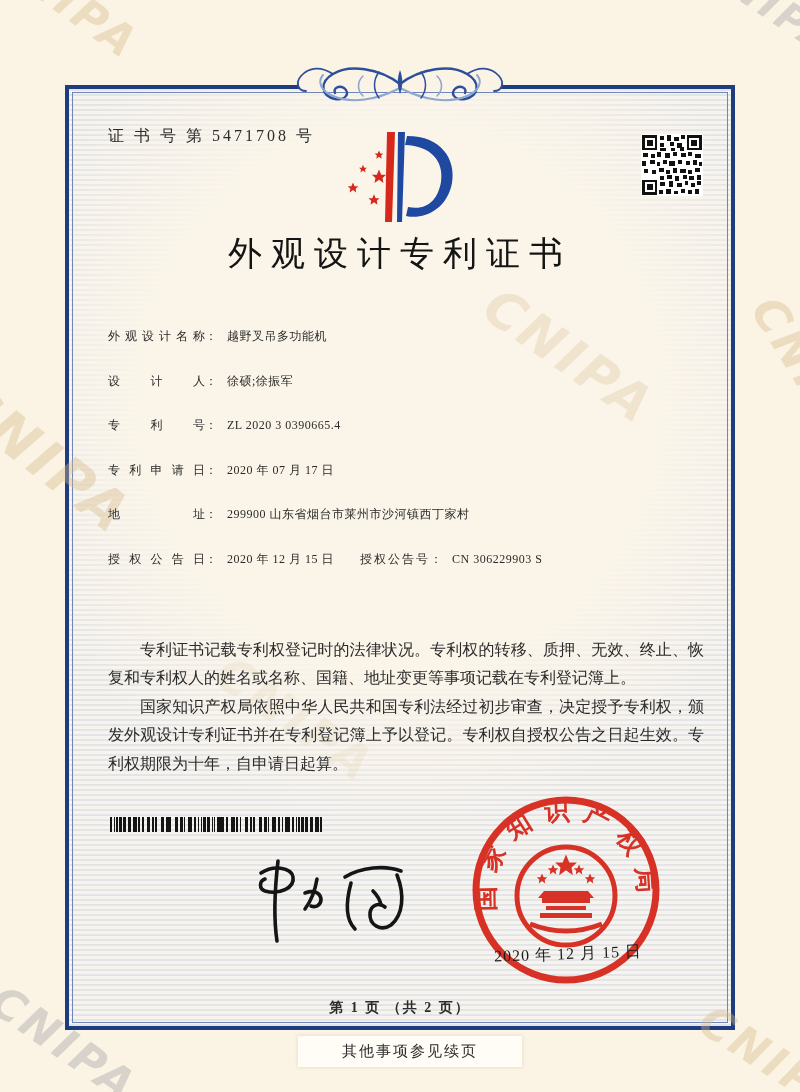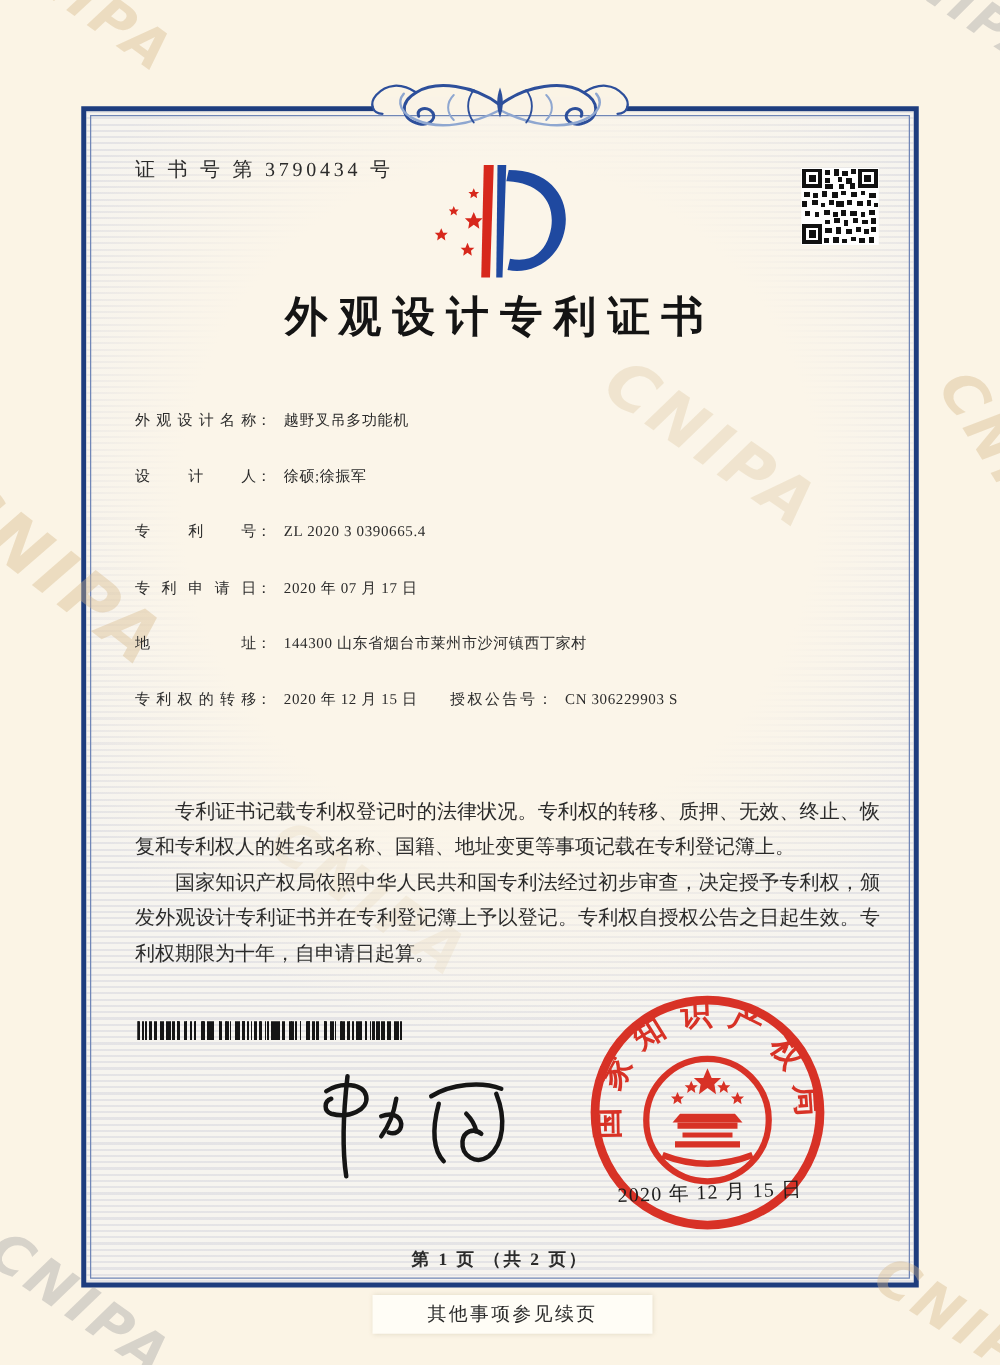--- a/index.html
+++ b/index.html
@@ -53,21 +53,21 @@
 
   
   .cert-no {
     position:absolute; left:108px; top:126px; z-index:5;
     font-size:16px; letter-spacing:3px; color:#2b2b2b;
   }
   .logo { position:absolute; left:332px; top:126px; z-index:5; }
   .qr   { position:absolute; left:641px; top:134px; z-index:5; }
   .title {
     position:absolute; left:0; top:231px; width:800px; z-index:5;
-    text-align:center; font-size:34px; font-weight:700;
+    text-align:center; font-size:34px; font-weight:400;
     letter-spacing:9px; color:#141414;
   }
 
   
   .fields { position:absolute; left:108px; top:328px; width:600px; z-index:5; }
   .frow { position:relative; height:44.5px; font-size:12px; color:#2b2b2b; white-space:nowrap; }
   .flabel {
     display:inline-block; width:97px;
     text-align:justify; text-align-last:justify;
   }
@@ -156,21 +156,21 @@
         <path d="M117,28 C96,12 66,8 50,18 C36,26 38,40 52,43 C62,45 68,37 61,32 C56,29 50,32 52,37" stroke="#2d4f9b" stroke-width="2.4"></path>
         <path d="M117,32 C94,44 68,48 50,40 C38,35 34,26 40,19" stroke="#8fa7d0" stroke-width="2"></path>
         <path d="M50,18 C38,10 26,11 18,20 C12,27 15,35 23,35" stroke="#2d4f9b" stroke-width="1.8"></path>
         <path d="M80,20 C74,26 74,34 80,40" stroke="#8fa7d0" stroke-width="1.6"></path>
         <path d="M96,16 C90,24 90,34 96,42" stroke="#2d4f9b" stroke-width="1.5"></path>
       </g>
       <path d="M117,14 C114,22 114,30 117,38 C120,30 120,22 117,14 Z" fill="#2d4f9b" stroke="none"></path>
     </g>
   </svg>
 
-  <div class="cert-no">证 书 号 第 3790434 号</div>
+  <div class="cert-no">证 书 号 第 5471708 号</div>
 
   <svg class="logo" width="136" height="102" viewBox="0 0 136 102">
     <defs>
       <polygon id="lstar" points="0,-10 2.9,-3.1 9.5,-3.1 4.8,1.2 5.9,8.1 0,3.8 -5.9,8.1 -4.8,1.2 -9.5,-3.1 -2.9,-3.1" fill="#d7281c"></polygon>
     </defs>
     <polygon points="55,6 63,6 60,96 53,96" fill="#d7281c"></polygon>
     <polygon points="66,6 73,6 70,96 65,96" fill="#1f49a0"></polygon>
     <path d="M75,10 C110,10 124,34 120,57 C115,84 91,94 74,90 L76,81 C96,85 106,73 109,56 C112,35 99,20 73,19 Z" fill="#1f49a0"></path>
     <use href="#lstar" transform="translate(47,29) scale(0.45)"></use>
     <use href="#lstar" transform="translate(31,43) scale(0.42)"></use>
@@ -260,24 +260,24 @@
     <div class="frow">
       <span class="flabel">设计人</span><span class="fcolon">：</span><span class="fvalue">徐硕;徐振军</span>
     </div>
     <div class="frow">
       <span class="flabel">专利号</span><span class="fcolon">：</span><span class="fvalue">ZL 2020 3 0390665.4</span>
     </div>
     <div class="frow">
       <span class="flabel">专利申请日</span><span class="fcolon">：</span><span class="fvalue">2020 年 07 月 17 日</span>
     </div>
     <div class="frow">
-      <span class="flabel">地址</span><span class="fcolon">：</span><span class="fvalue">144300 山东省烟台市莱州市沙河镇西丁家村</span>
-    </div>
-    <div class="frow">
-      <span class="flabel">专利权的转移</span><span class="fcolon">：</span><span class="fvalue">2020 年 12 月 15 日</span>
+      <span class="flabel">地址</span><span class="fcolon">：</span><span class="fvalue">299900 山东省烟台市莱州市沙河镇西丁家村</span>
+    </div>
+    <div class="frow">
+      <span class="flabel">授权公告日</span><span class="fcolon">：</span><span class="fvalue">2020 年 12 月 15 日</span>
       <span class="grant-no-pair">
         <span class="flabel">授权公告号</span><span class="fcolon">：</span><span class="fvalue">CN 306229903 S</span>
       </span>
     </div>
   </div>
 
   <div class="body-text">
     <p>专利证书记载专利权登记时的法律状况。专利权的转移、质押、无效、终止、恢复和专利权人的姓名或名称、国籍、地址变更等事项记载在专利登记簿上。</p>
     <p>国家知识产权局依照中华人民共和国专利法经过初步审查，决定授予专利权，颁发外观设计专利证书并在专利登记簿上予以登记。专利权自授权公告之日起生效。专利权期限为十年，自申请日起算。</p>
   </div>

